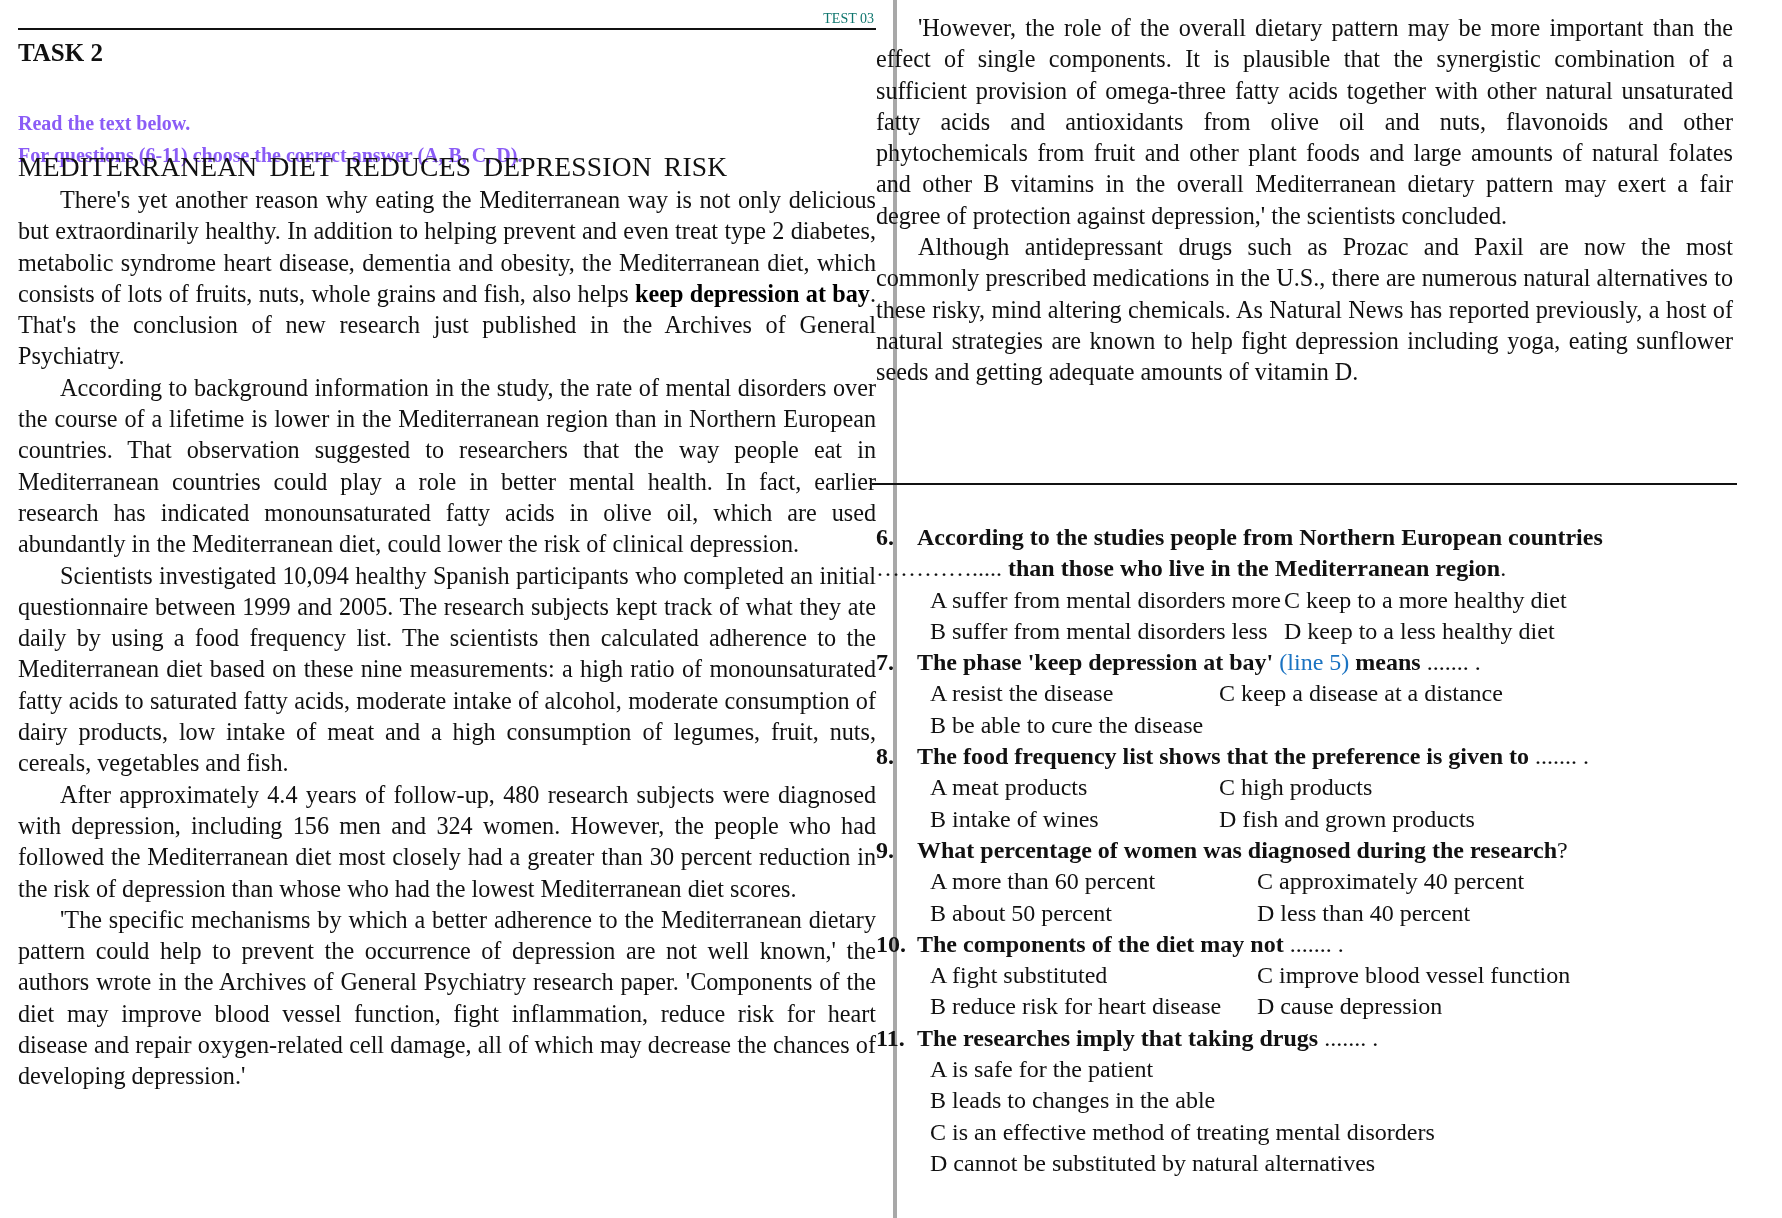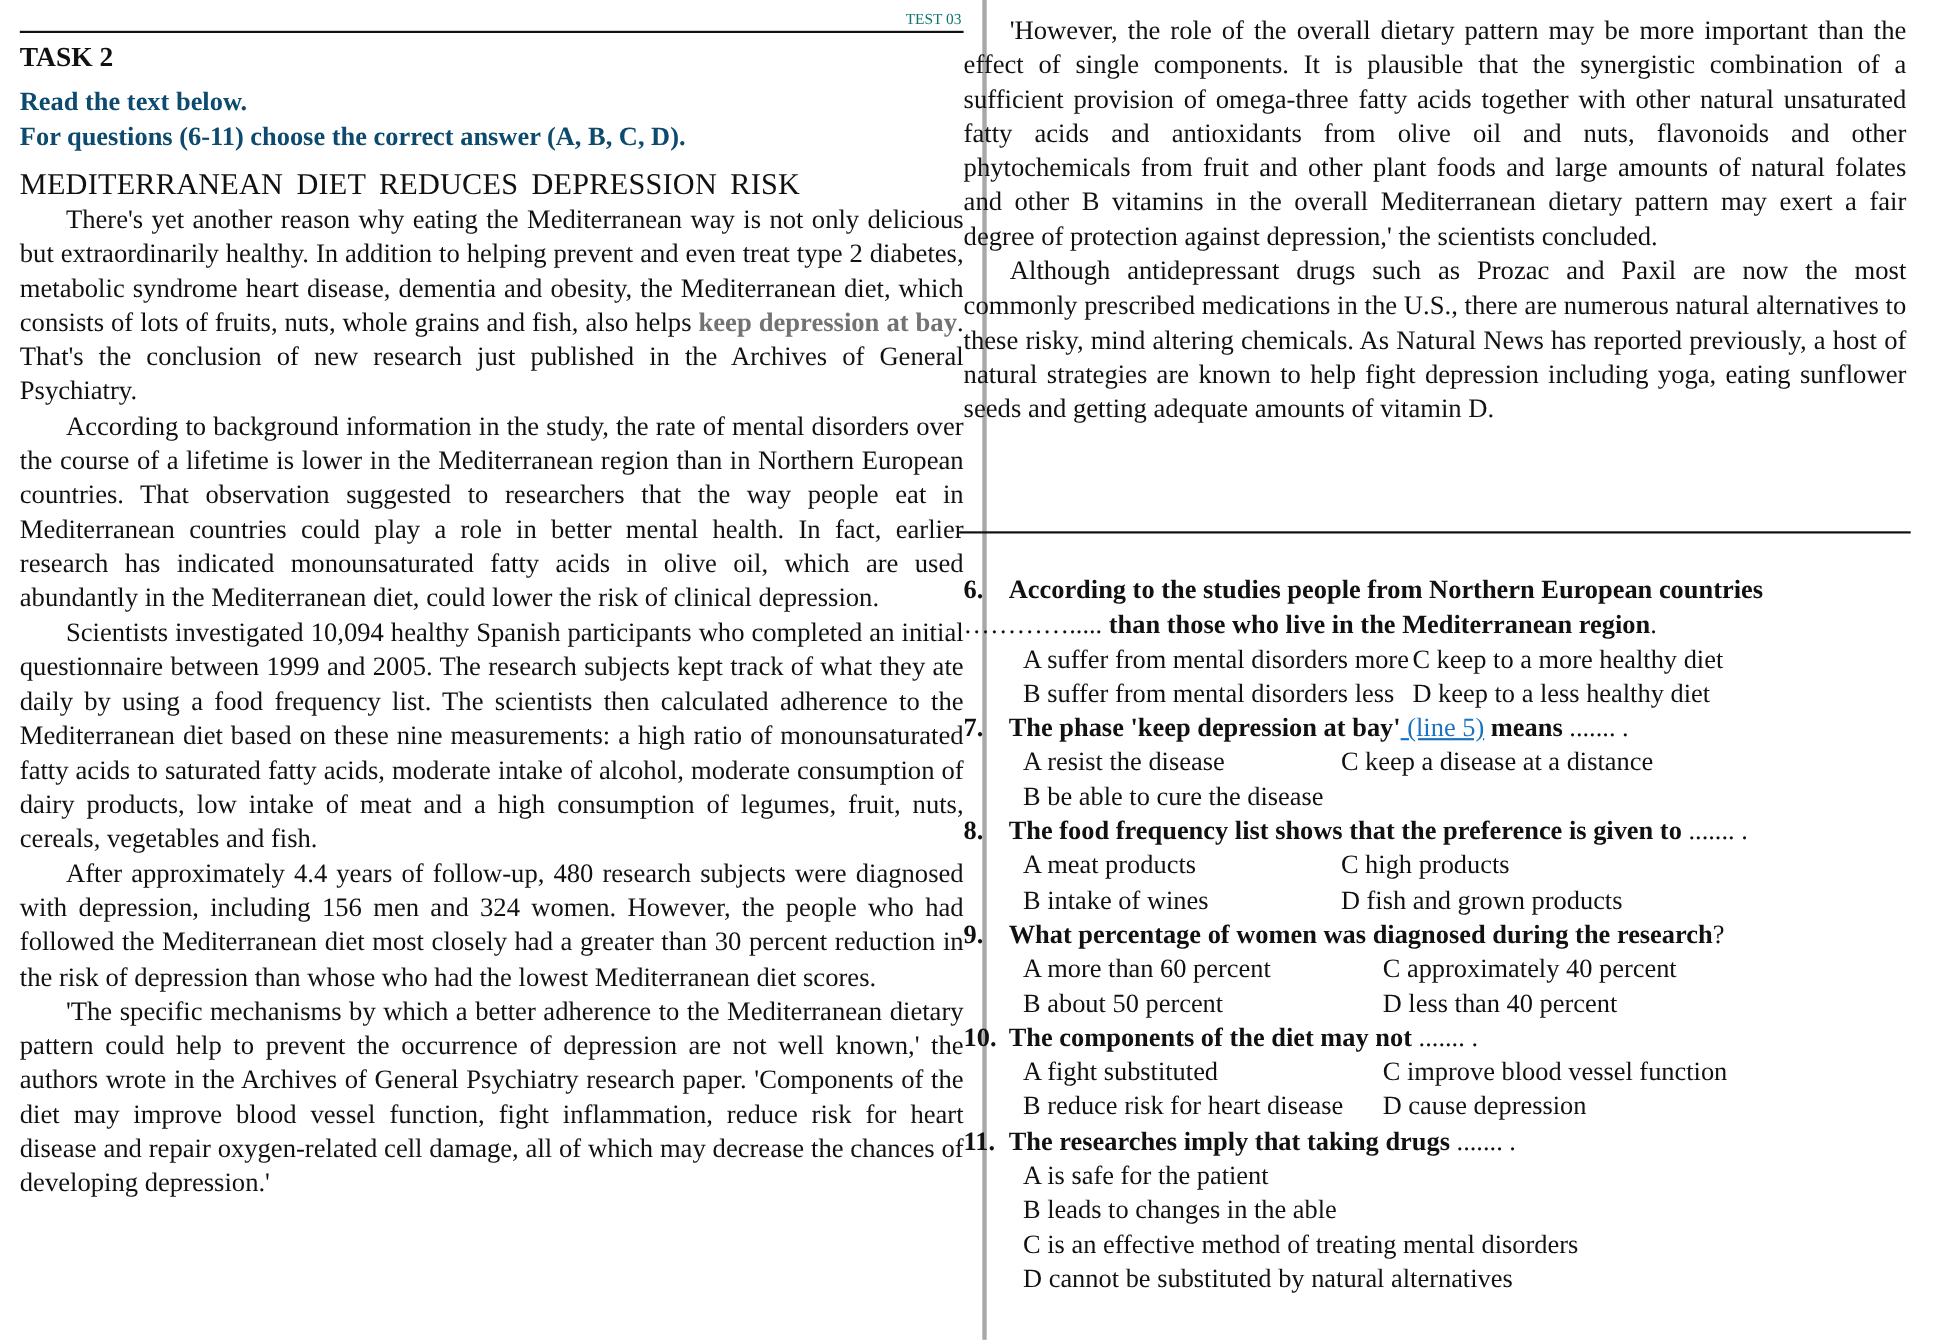--- a/index.html
+++ b/index.html
@@ -6,37 +6,37 @@
   body {
     width:1782px; height:1218px; background:#ffffff; position:relative; overflow:hidden;
     font-family:"Liberation Serif", "DejaVu Serif", serif; color:#111;
   }
   .page-left { position:absolute; left:18px; top:0; width:858px; height:1218px; }
   .page-right { position:absolute; left:876px; top:0; width:857px; height:890px; }
   .divider { position:absolute; left:893px; top:0; width:4px; height:1218px; background:#a8a8a8; }
   .test-label { position:absolute; right:2px; top:11px; color:#0f766e; font-size:14px; }
   .top-rule { position:absolute; left:0; right:0; top:28px; border-top:2px solid #111; }
   .task-title { position:absolute; left:0; top:39px; font-weight:bold; font-size:25px; }
-  .instr { position:absolute; left:0; color:#0c4a6e; font-weight:bold; font-size:24px; }
+  .instr { position:absolute; left:0; color:#8b5cf6; font-weight:bold; font-size:20px;margin-top:32px; }
   .instr.i1 { top:80px; }
   .instr.i2 { top:112px; }
   .article-title { position:absolute; left:0; right:0; top:151px; font-size:27.5px; word-spacing:5px; letter-spacing:0.2px; }
   .body-text { position:absolute; left:0; right:0; font-size:24.2px; line-height:31.3px; text-align:justify; }
   .body-text p { margin:0; text-indent:42px; }
-  .highlight { color:#737373; font-weight:bold; }
+  .highlight { color:#000000; font-weight:bold; }
   .left-body { top:184px; }
   .right-body { top:12px; }
   .rule2 { position:absolute; left:-4px; right:-4px; top:483px; border-top:2px solid #111; }
   .questions { position:absolute; left:0; right:0; top:522px; font-size:24px; line-height:31.3px; }
   .q-stem { font-weight:bold; display:flex; }
   .q-num { display:inline-block; width:41px; flex:none; }
   .q-cont { font-weight:bold; }
   .q-cont .dots, .q-stem .dots { font-weight:normal; }
   .q-stem .normal, .q-cont .normal { font-weight:normal; }
-  .q-stem .link { font-weight:normal; color:#1a73c2;text-decoration:underline; }
+  .q-stem .link { font-weight:normal; color:#1a73c2; }
   .opts { position:relative; height:31.3px; }
   .opt { position:absolute; top:0; white-space:nowrap; }
   .col-a { left:54px; }
   .opt-row-single { padding-left:54px; height:31.3px; white-space:nowrap; }
 </style>
 </head>
 <body>
 
 <div class="page-left">
   <div class="test-label">TEST 03</div>

